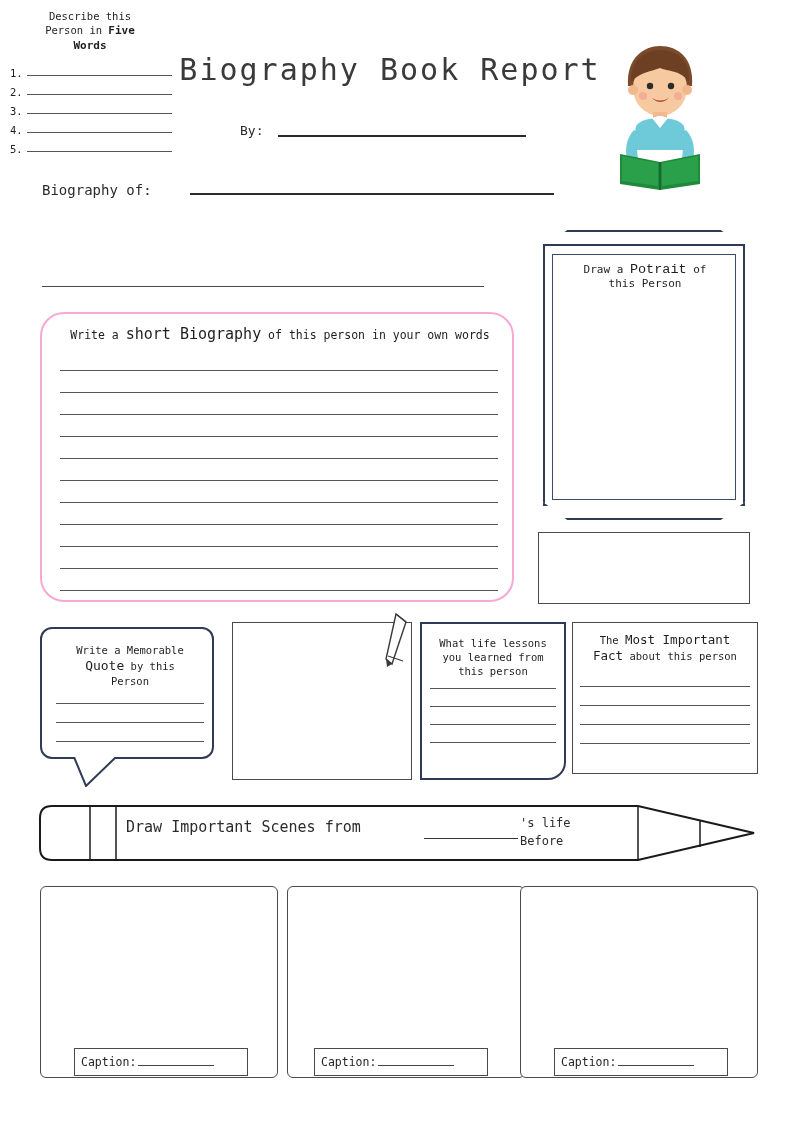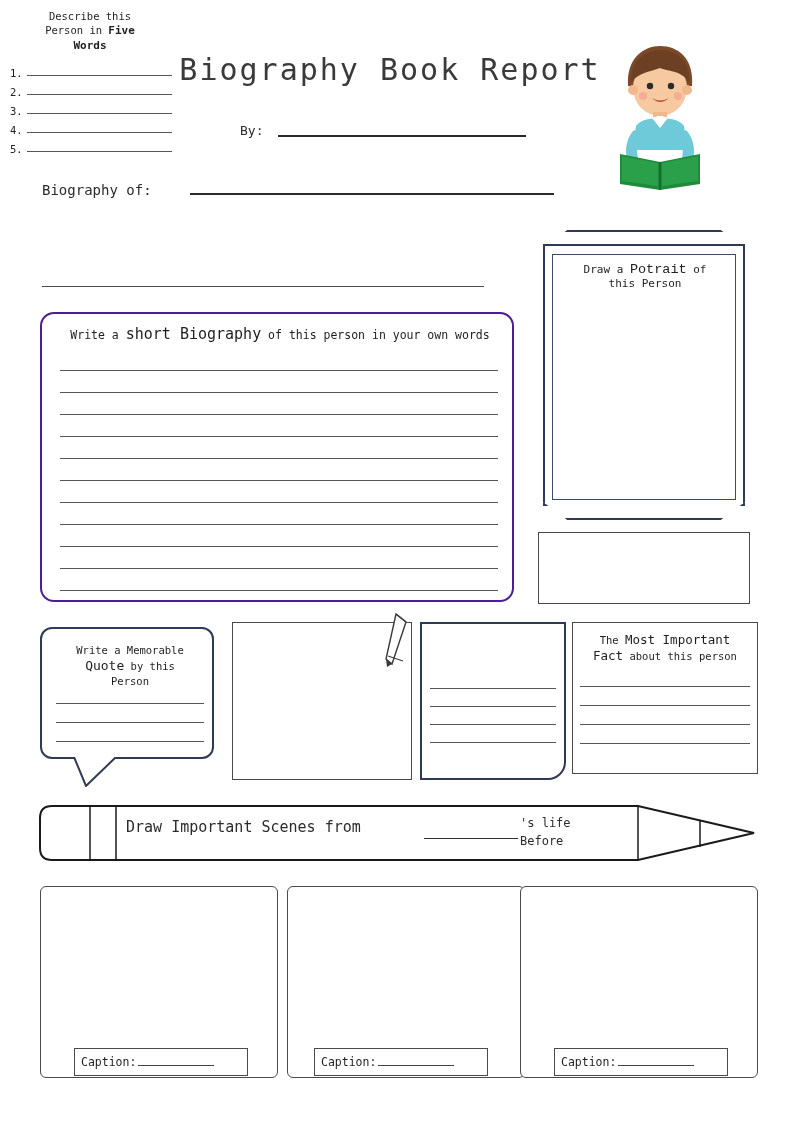--- a/index.html
+++ b/index.html
@@ -71,22 +71,22 @@
     left: 42px; top: 286px;
     width: 442px; height: 0;
     border-top: 1px solid #4a4a4a;
   }
 
   
   .biobox {
     position: absolute;
     left: 40px; top: 312px;
     width: 474px; height: 290px;
-    border: 2px solid #4c1d95;
-    border-radius: 14px;
+    border: 2px solid #f9a8d4;
+    border-radius: 24px;
     background: #fff;
   }
   .biobox-heading {
     position: absolute;
     left: 18px; top: 12px;
     width: 440px;
     text-align: center;
     font-size: 11.5px;
     line-height: 16px;
     color: #1e1e1e;
@@ -512,20 +512,25 @@
   <div class="pencil">
     <svg viewBox="0 0 30 58" width="30" height="58" xmlns="http://www.w3.org/2000/svg">
       <path d="M14 2 L24 10 L10 52 L4 47 Z" fill="#ffffff" stroke="#3a3a3a" stroke-width="1.4"></path>
       <path d="M14 2 L24 10" stroke="#3a3a3a" stroke-width="1.2"></path>
       <path d="M6 44 L21 49" stroke="#3a3a3a" stroke-width="1.2" fill="none"></path>
       <path d="M10 52 L4 47 L5 55 Z" fill="#3a3a3a"></path>
     </svg>
   </div>
 
   <div class="lessons-box"></div>
+  <div class="lessons-heading">
+    <span>What life lessons</span><br>
+    <span>you learned from</span><br>
+    <span>this person</span>
+  </div>
   <div class="lessons-lines">
     <div class="ln"></div>
     <div class="ln"></div>
     <div class="ln"></div>
     <div class="ln"></div>
   </div>
 
   <div class="fact-box"></div>
   <div class="fact-heading">
     <span>The </span><span class="big">Most Important</span><br>

